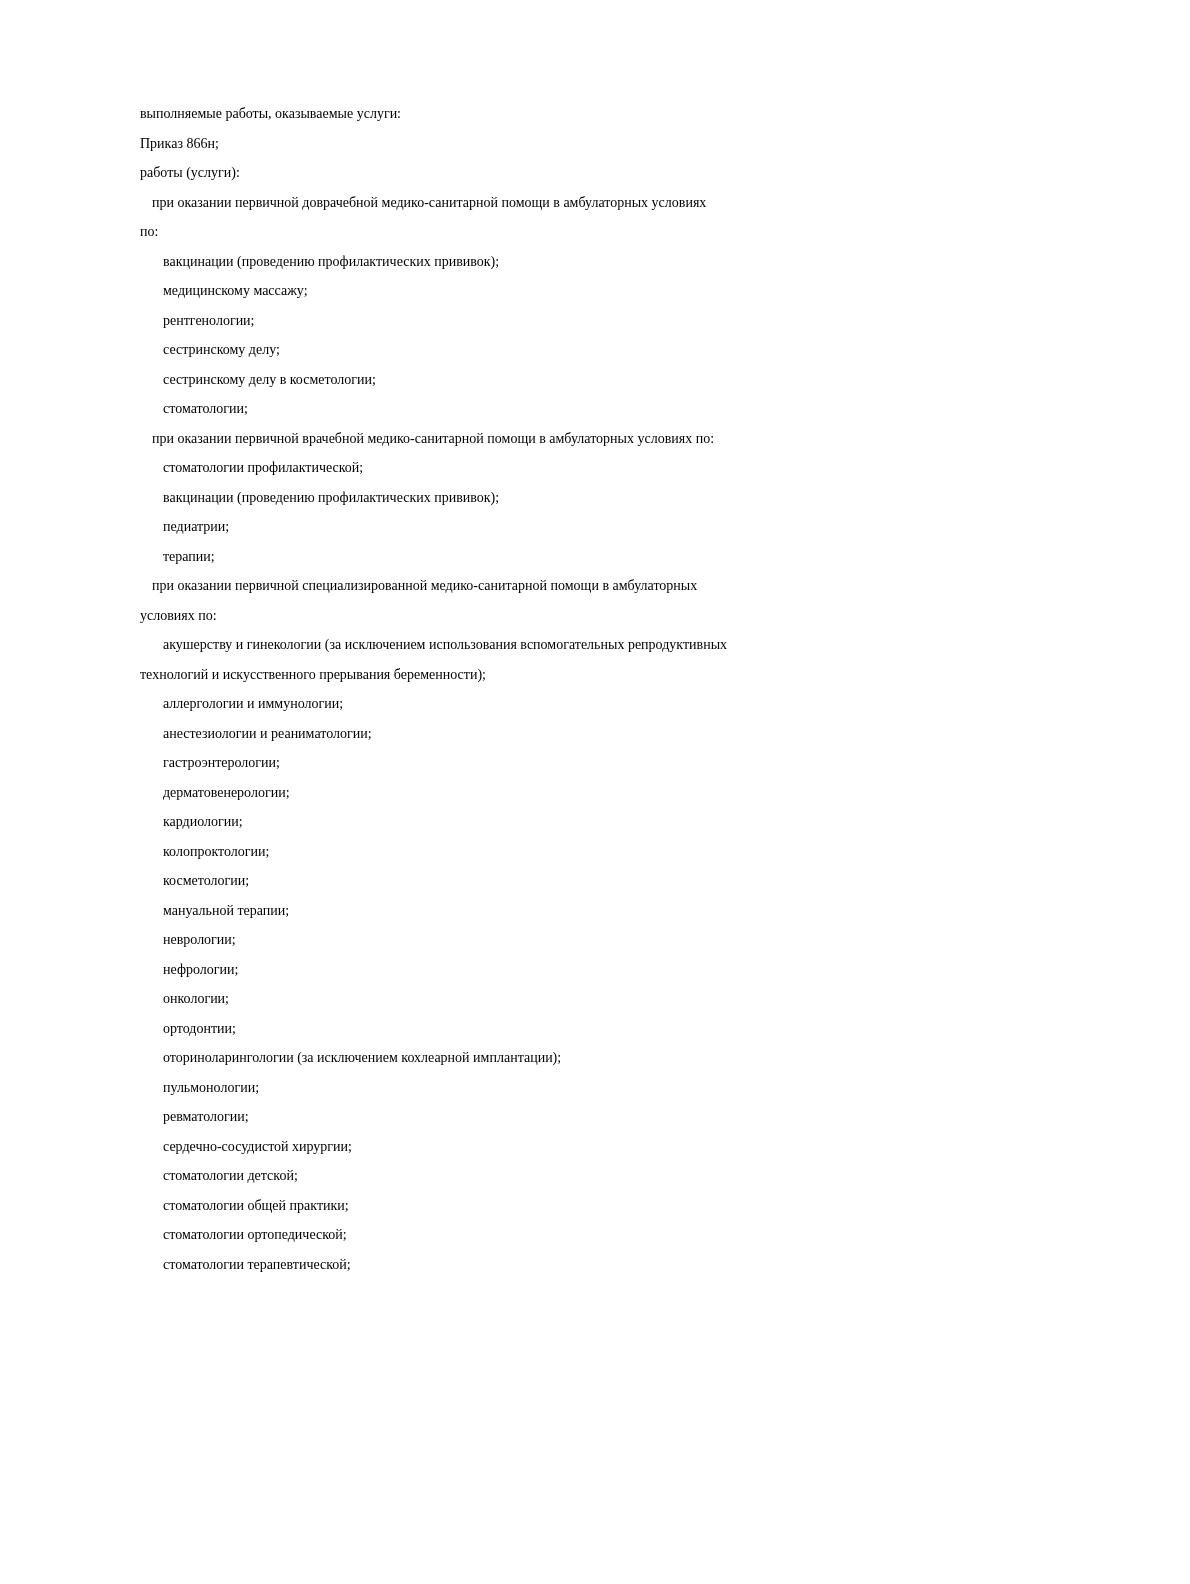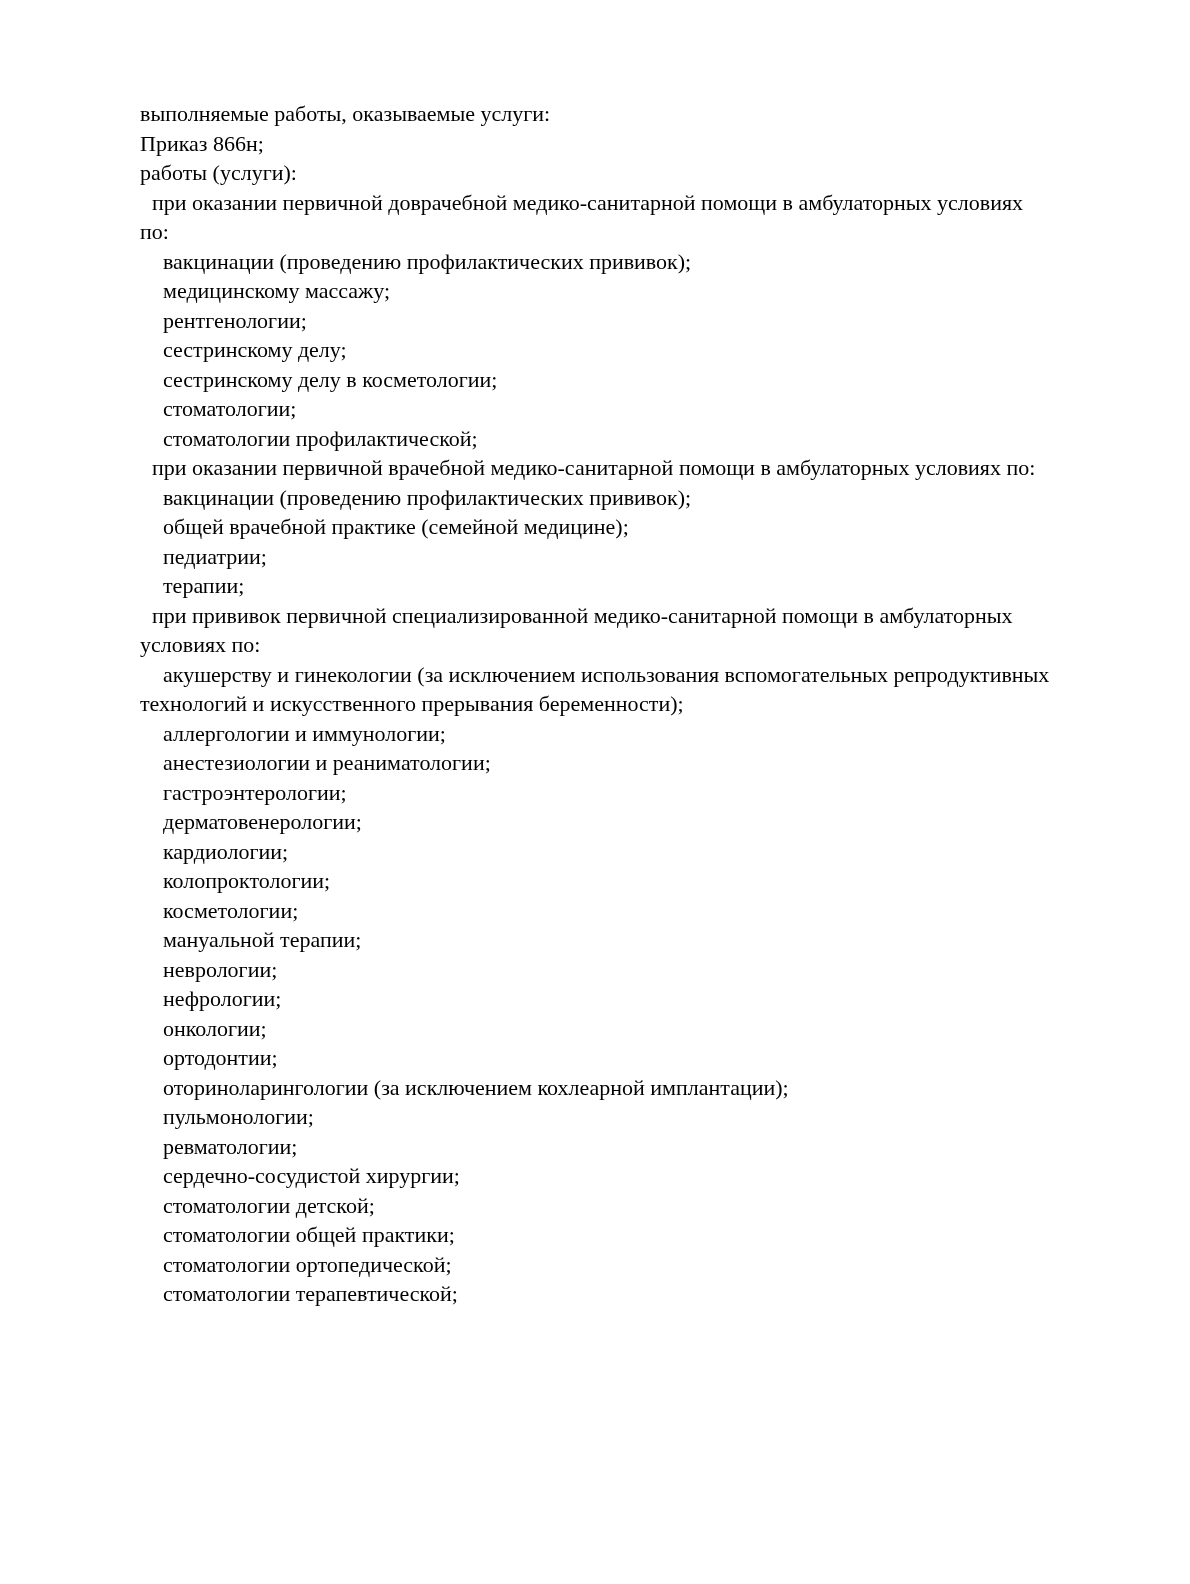--- a/index.html
+++ b/index.html
@@ -7,21 +7,21 @@
     padding: 0;
     background: #ffffff;
   }
   .page {
     position: relative;
     width: 1190px;
     height: 1584px;
     background: #ffffff;
     overflow: hidden;
     font-family: "Liberation Serif", "DejaVu Serif", serif;
-    font-size: 22px;
+    font-size: 14px;
     line-height: 29.5px;
     color: #000000;
   }
   .doc-text {
     position: absolute;
     top: 99px;
     left: 140px;
     right: 60px;
   }
   .doc-line {
@@ -41,27 +41,26 @@
       <div class="doc-line indent-0">Приказ 866н;</div>
       <div class="doc-line indent-0">работы (услуги):</div>
       <div class="doc-line indent-1">при оказании первичной доврачебной медико-санитарной помощи в амбулаторных условиях</div>
       <div class="doc-line indent-0">по:</div>
       <div class="doc-line indent-2">вакцинации (проведению профилактических прививок);</div>
       <div class="doc-line indent-2">медицинскому массажу;</div>
       <div class="doc-line indent-2">рентгенологии;</div>
       <div class="doc-line indent-2">сестринскому делу;</div>
       <div class="doc-line indent-2">сестринскому делу в косметологии;</div>
       <div class="doc-line indent-2">стоматологии;</div>
+      <div class="doc-line indent-1">при оказании первичной врачебной медико-санитарной помощи в амбулаторных условиях по:</div>
       <div class="doc-line indent-2">стоматологии профилактической;</div>
-      <div class="doc-line indent-1">при оказании первичной врачебной медико-санитарной помощи в амбулаторных условиях по:</div>
       <div class="doc-line indent-2">вакцинации (проведению профилактических прививок);</div>
-      <div class="doc-line indent-2">общей врачебной практике (семейной медицине);</div>
       <div class="doc-line indent-2">педиатрии;</div>
       <div class="doc-line indent-2">терапии;</div>
-      <div class="doc-line indent-1">при прививок первичной специализированной медико-санитарной помощи в амбулаторных</div>
+      <div class="doc-line indent-1">при оказании первичной специализированной медико-санитарной помощи в амбулаторных</div>
       <div class="doc-line indent-0">условиях по:</div>
       <div class="doc-line indent-2">акушерству и гинекологии (за исключением использования вспомогательных репродуктивных</div>
       <div class="doc-line indent-0">технологий и искусственного прерывания беременности);</div>
       <div class="doc-line indent-2">аллергологии и иммунологии;</div>
       <div class="doc-line indent-2">анестезиологии и реаниматологии;</div>
       <div class="doc-line indent-2">гастроэнтерологии;</div>
       <div class="doc-line indent-2">дерматовенерологии;</div>
       <div class="doc-line indent-2">кардиологии;</div>
       <div class="doc-line indent-2">колопроктологии;</div>
       <div class="doc-line indent-2">косметологии;</div>

